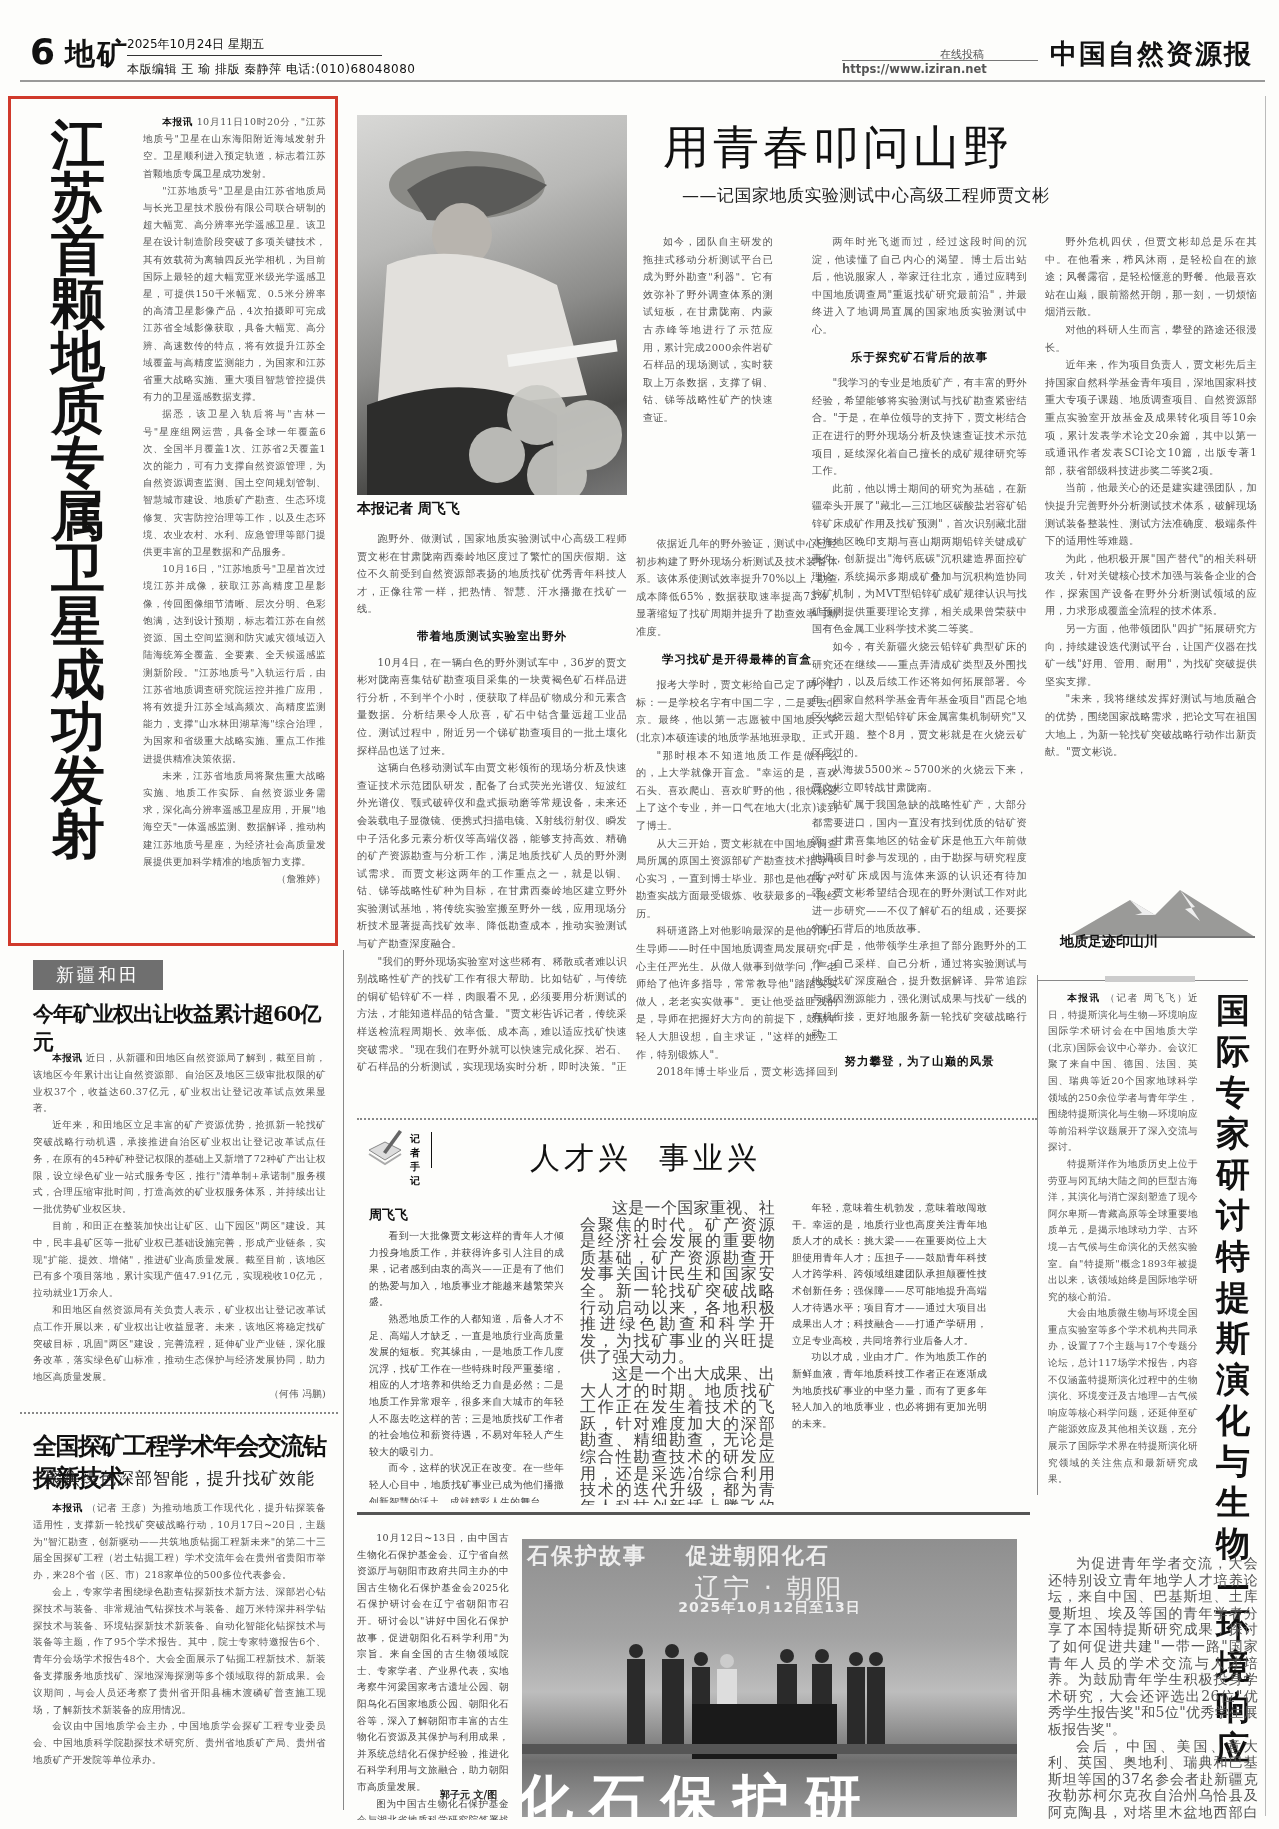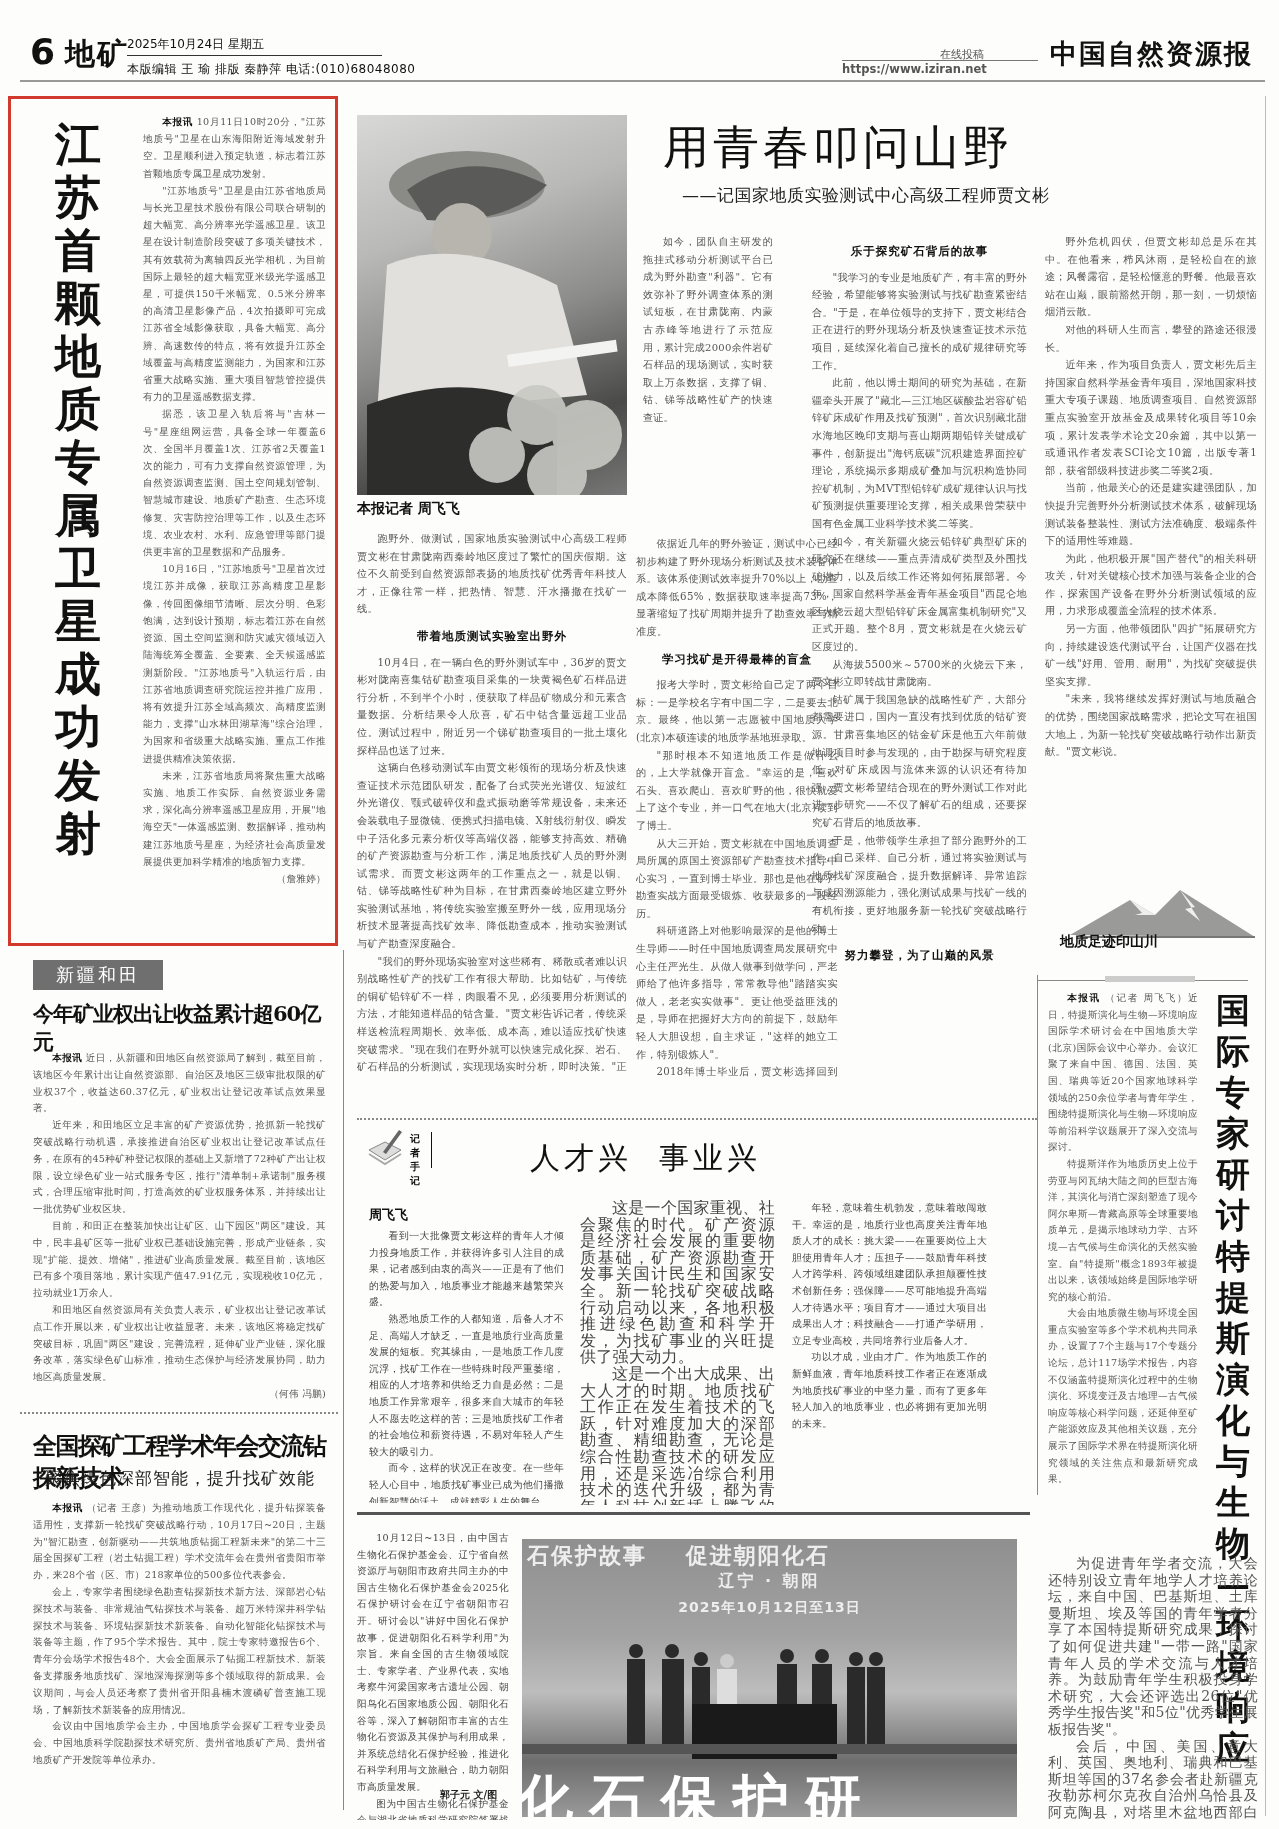--- a/index.html
+++ b/index.html
@@ -13,21 +13,21 @@
 
 .pnum{font-family:"DejaVu Sans",sans-serif;font-weight:bold;font-size:36px;color:#111;left:30px;top:32px;line-height:40px}
 .psec{font-family:"DejaVu Sans",sans-serif;font-weight:bold;font-size:30px;color:#111;left:65px;top:34px;letter-spacing:2px}
 .hdate{left:127px;top:36px;font-family:"DejaVu Sans",sans-serif;font-size:12px;color:#111}
 .hedit{left:127px;top:61px;font-family:"DejaVu Sans",sans-serif;font-size:12px;color:#111;letter-spacing:0.5px}
 .paper{left:1050px;top:36px;font-family:"DejaVu Serif",serif;font-weight:bold;font-size:27px;color:#111;letter-spacing:2px}
 .online{left:940px;top:47px;font-size:11px;color:#555;text-align:right}
 .url{left:842px;top:62px;font-family:"DejaVu Sans",sans-serif;font-weight:bold;font-size:11.5px;color:#555}
 
 .leadbox{left:8px;top:96px;width:330px;height:850px;border:3px solid #d0392b}
-.vtitle{left:48px;top:118px;width:60px;font-family:"DejaVu Sans",sans-serif;font-weight:bold;font-size:46px;line-height:53px;color:#111;text-align:center}
+.vtitle{left:48px;top:118px;width:60px;font-family:"DejaVu Sans",sans-serif;font-weight:bold;font-size:54px;line-height:53px;color:#111;text-align:center}
 .vtitle2{font-family:"DejaVu Serif",serif;font-weight:bold;font-size:34px;line-height:41px;color:#111;text-align:center;width:46px}
 .photo{background:linear-gradient(160deg,#d8d8d6 0%,#b9b9b7 30%,#8c8c8a 55%,#4a4a48 80%,#777 100%)}
 .kicker{background:#6f6f6f;color:#fff;font-size:18px;padding:3px 23px;letter-spacing:3px}
 .h1{font-family:"DejaVu Serif",serif;font-weight:bold;color:#111}
 .caption{font-family:"DejaVu Sans",sans-serif;font-weight:bold}
 .dotted{border-top:2px dotted #888}
 </style>
 </head>
 <body>
 
@@ -110,20 +110,21 @@
   <p>依据近几年的野外验证，测试中心已经初步构建了野外现场分析测试及技术装备体系。该体系使测试效率提升70%以上，勘查成本降低65%，数据获取速率提高73%，显著缩短了找矿周期并提升了勘查效率与精准度。</p>
   <div class="sub">学习找矿是开得最棒的盲盒</div>
   <p>报考大学时，贾文彬给自己定了两个目标：一是学校名字有中国二字，二是要去北京。最终，他以第一志愿被中国地质大学(北京)本硕连读的地质学基地班录取。</p>
   <p>"那时根本不知道地质工作是做什么的，上大学就像开盲盒。"幸运的是，喜欢石头、喜欢爬山、喜欢旷野的他，很快就爱上了这个专业，并一口气在地大(北京)读到了博士。</p>
   <p>从大三开始，贾文彬就在中国地质调查局所属的原国土资源部矿产勘查技术指导中心实习，一直到博士毕业。那也是他在矿产勘查实战方面最受锻炼、收获最多的一段经历。</p>
   <p>科研道路上对他影响最深的是他的博士生导师——时任中国地质调查局发展研究中心主任严光生。从做人做事到做学问，严老师给了他许多指导，常常教导他"踏踏实实做人，老老实实做事"。更让他受益匪浅的是，导师在把握好大方向的前提下，鼓励年轻人大胆设想，自主求证，"这样的她立工作，特别锻炼人"。</p>
   <p>2018年博士毕业后，贾文彬选择回到家乡长春开始新的科研生涯。在吉林大学地球科学学院做博士后期间，他继续从事成矿规律与找矿勘查工作，频繁往返于云南腾冲一系列锡矿地区、甘肃陇南钴矿地区，迎接一次又一次挑战。</p>
 </div>
 
 <div class="abs txt" style="left:812px;top:233px;width:215px;height:842px;overflow:hidden">
+  <p>两年时光飞逝而过，经过这段时间的沉淀，他读懂了自己内心的渴望。博士后出站后，他说服家人，举家迁往北京，通过应聘到中国地质调查局"重返找矿研究最前沿"，并最终进入了地调局直属的国家地质实验测试中心。</p>
   <div class="sub">乐于探究矿石背后的故事</div>
   <p>"我学习的专业是地质矿产，有丰富的野外经验，希望能够将实验测试与找矿勘查紧密结合。"于是，在单位领导的支持下，贾文彬结合正在进行的野外现场分析及快速查证技术示范项目，延续深化着自己擅长的成矿规律研究等工作。</p>
   <p>此前，他以博士期间的研究为基础，在新疆牵头开展了"藏北—三江地区碳酸盐岩容矿铅锌矿床成矿作用及找矿预测"，首次识别藏北甜水海地区晚印支期与喜山期两期铅锌关键成矿事件，创新提出"海钙底碳"沉积建造界面控矿理论，系统揭示多期成矿叠加与沉积构造协同控矿机制，为MVT型铅锌矿成矿规律认识与找矿预测提供重要理论支撑，相关成果曾荣获中国有色金属工业科学技术奖二等奖。</p>
   <p>如今，有关新疆火烧云铅锌矿典型矿床的研究还在继续——重点弄清成矿类型及外围找矿潜力，以及后续工作还将如何拓展部署。今年，国家自然科学基金青年基金项目"西昆仑地区火烧云超大型铅锌矿床金属富集机制研究"又正式开题。整个8月，贾文彬就是在火烧云矿区度过的。</p>
   <p>从海拔5500米～5700米的火烧云下来，贾文彬立即转战甘肃陇南。</p>
   <p>钴矿属于我国急缺的战略性矿产，大部分都需要进口，国内一直没有找到优质的钴矿资源。甘肃喜集地区的钴金矿床是他五六年前做地调项目时参与发现的，由于勘探与研究程度低，对矿床成因与流体来源的认识还有待加强，贾文彬希望结合现在的野外测试工作对此进一步研究——不仅了解矿石的组成，还要探究矿石背后的地质故事。</p>
   <p>于是，他带领学生承担了部分跑野外的工作，自己采样、自己分析，通过将实验测试与地质找矿深度融合，提升数据解译、异常追踪与成因溯源能力，强化测试成果与找矿一线的有机衔接，更好地服务新一轮找矿突破战略行动。</p>
   <div class="sub">努力攀登，为了山巅的风景</div>
 
 </div>
@@ -177,21 +178,21 @@
 <div class="rule" style="left:357px;top:1512px;width:673px;height:3px;background:#555"></div>
 
 <div class="abs txt" style="left:357px;top:1530px;width:152px;height:290px;overflow:hidden;font-size:9.6px;line-height:16.6px;color:#444">
   <p>10月12日~13日，由中国古生物化石保护基金会、辽宁省自然资源厅与朝阳市政府共同主办的中国古生物化石保护基金会2025化石保护研讨会在辽宁省朝阳市召开。研讨会以"讲好中国化石保护故事，促进朝阳化石科学利用"为宗旨。来自全国的古生物领域院士、专家学者、产业界代表，实地考察牛河梁国家考古遗址公园、朝阳鸟化石国家地质公园、朝阳化石谷等，深入了解朝阳市丰富的古生物化石资源及其保护与利用成果，并系统总结化石保护经验，推进化石科学利用与文旅融合，助力朝阳市高质量发展。</p>
   <p>图为中国古生物化石保护基金会与湖北省地质科学研究院签署战略合作协议。</p>
 </div>
 <div class="abs" style="left:440px;top:1788px;font-family:'DejaVu Sans',sans-serif;font-weight:bold;font-size:10px;color:#222">郭子元  文/图</div>
 
 <div class="abs" style="left:522px;top:1539px;width:495px;height:278px;background:linear-gradient(180deg,#8f8f8f 0%,#a3a3a3 35%,#bdbdbd 55%,#6e6e6e 80%,#9a9a9a 100%);overflow:hidden">
   <div style="position:absolute;left:5px;top:2px;color:#eee;font-family:'DejaVu Sans',sans-serif;font-weight:bold;font-size:22px;white-space:pre;letter-spacing:2px">石保护故事    促进朝阳化石</div>
-  <div style="position:absolute;left:0;width:100%;top:32px;text-align:center;color:#eee;font-family:'DejaVu Sans',sans-serif;font-weight:bold;font-size:16px;letter-spacing:3px">辽宁 · 朝阳</div>
+  <div style="position:absolute;left:0;width:100%;top:32px;text-align:center;color:#eee;font-family:'DejaVu Sans',sans-serif;font-weight:normal;font-size:26px;letter-spacing:3px">辽宁 · 朝阳</div>
   <div style="position:absolute;left:0;width:100%;top:60px;text-align:center;color:#eee;font-family:'DejaVu Sans',sans-serif;font-weight:bold;font-size:14px;letter-spacing:1px">2025年10月12日至13日</div>
   <svg width="495" height="278" viewBox="0 0 495 278" style="position:absolute;left:0;top:0">
     <g fill="#2a2a2a">
       <rect x="105" y="120" width="18" height="95"></rect>
         <circle cx="114" cy="112" r="7"></circle>
       <rect x="140" y="120" width="22" height="90"></rect>
         <circle cx="150" cy="112" r="7"></circle>
       <rect x="170" y="128" width="18" height="80"></rect>
         <circle cx="179" cy="120" r="7"></circle>
       <rect x="255" y="125" width="20" height="85"></rect>

